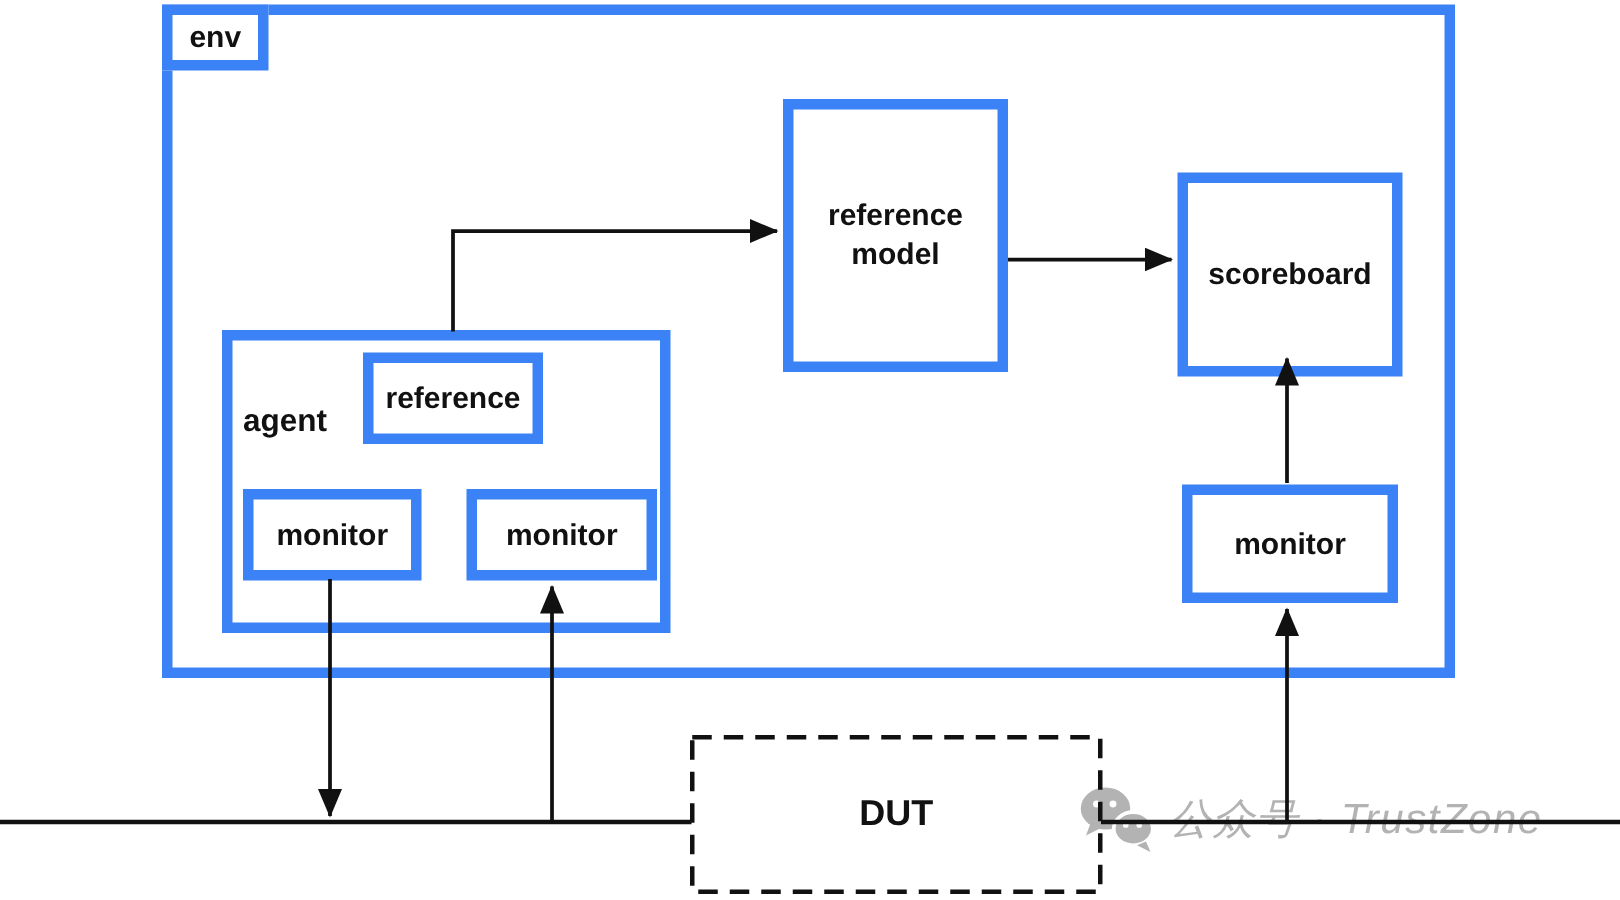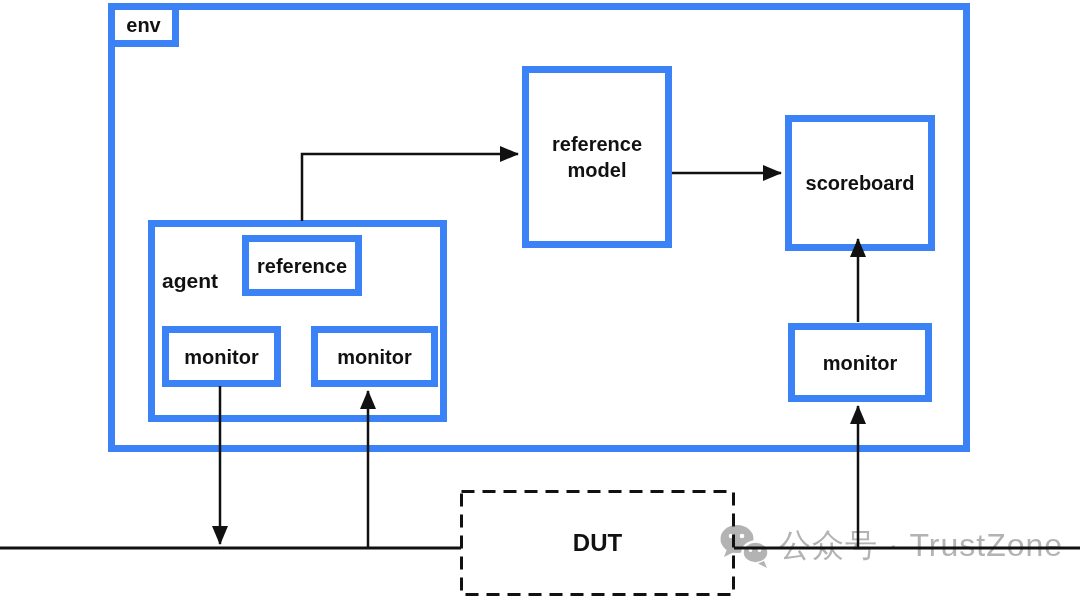--- a/index.html
+++ b/index.html
@@ -60,24 +60,25 @@
   .watermark {
     position: absolute;
     left: 720px;
     top: 523px;
     display: flex;
     align-items: center;
     gap: 9px;
     color: #b3b3b3;
   }
   .watermark-text {
-    font-size: 32px;
+    font-size: 28px;
     letter-spacing: 1px;
     color: #b3b3b3;
     white-space: nowrap;
+    font-style: italic;
   }
 </style>
 </head>
 <body>
 
 <div class="stage">
 
   <div class="box env-box"></div>
 
   <div class="box env-label-box center">

